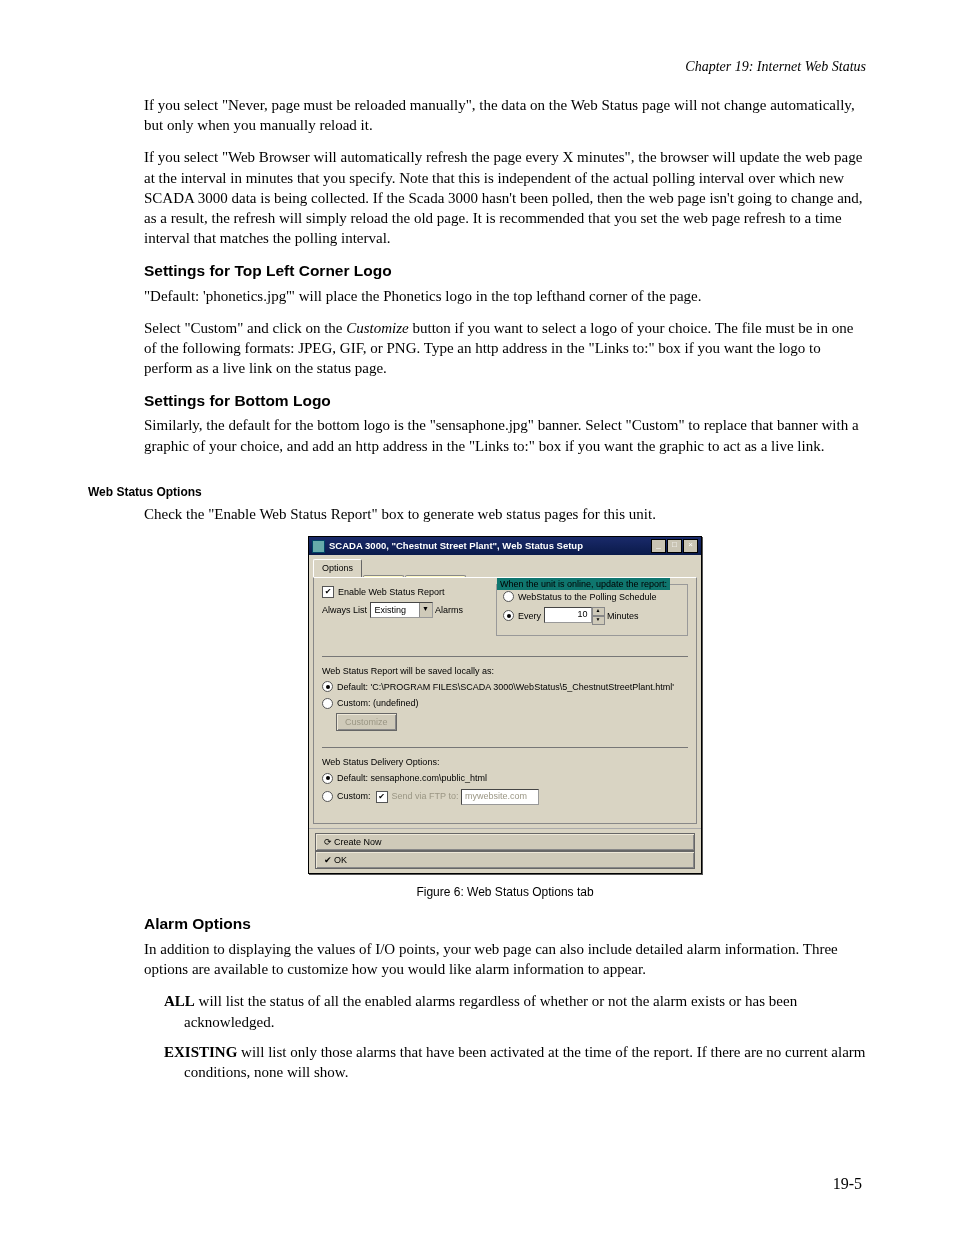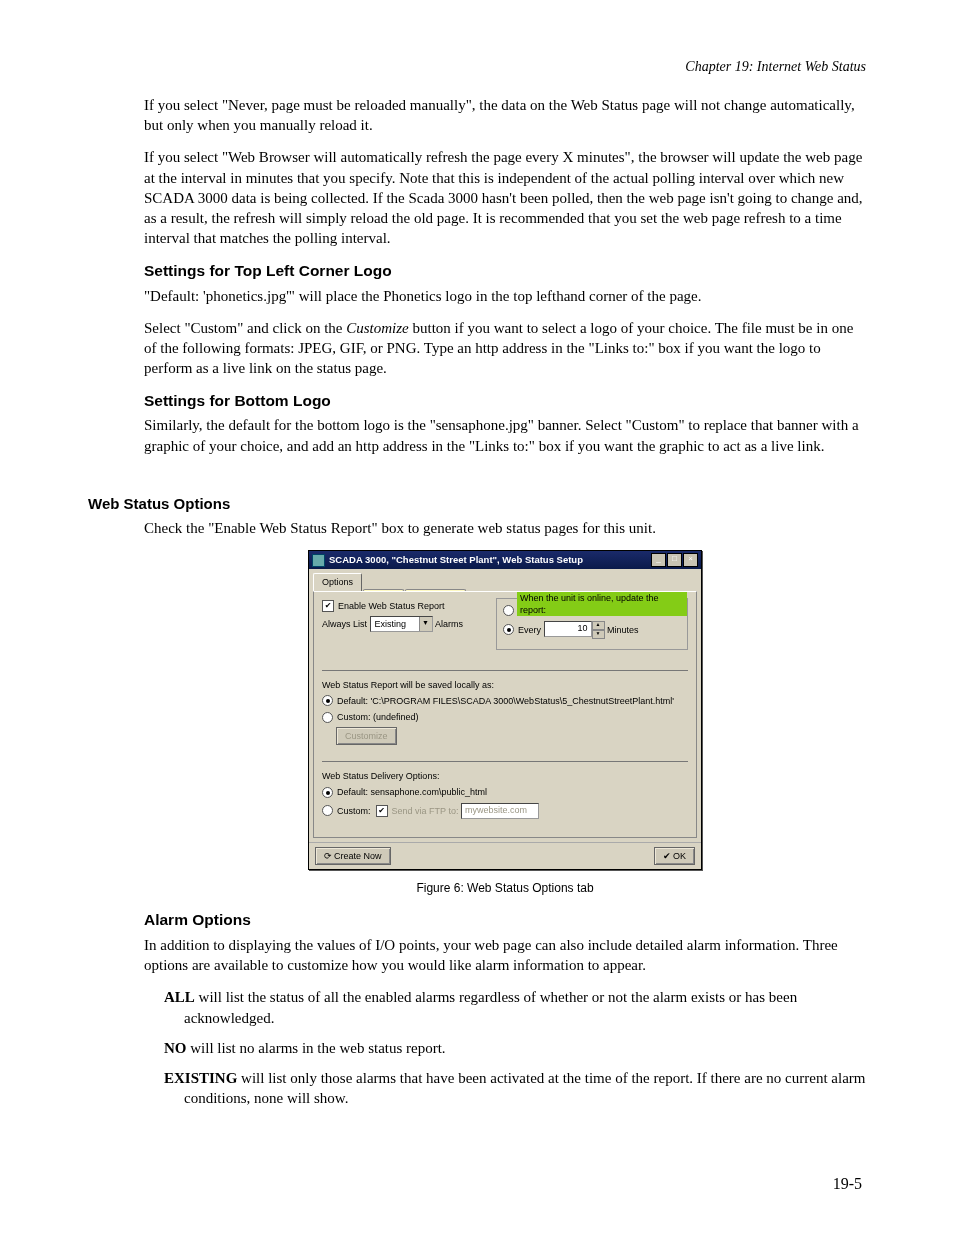--- a/index.html
+++ b/index.html
@@ -33,22 +33,22 @@
   .body-block { margin-left: 56px; }
   .h3 {
     font-family: "Trebuchet MS", "Lucida Sans", Arial, sans-serif;
     font-weight: bold;
     font-size: 15.5px;
     margin: 8px 0 4px 0;
   }
   .h2 {
     font-family: "Trebuchet MS", "Lucida Sans", Arial, sans-serif;
     font-weight: bold;
-    font-size: 15px;
-    margin: 38px 0 4px 0;
+    font-size: 12px;
+    margin: 28px 0 4px 0;
   }
   p { margin: 0 0 12px 0; text-align: left; }
   .italic { font-style: italic; }
   .caption {
     text-align: center;
     font-family: Arial, Helvetica, sans-serif;
     font-size: 12px;
     margin: 10px 0 14px 0;
   }
   .hang { margin-left: 40px; text-indent: -20px; margin-bottom: 10px; }
@@ -129,28 +129,28 @@
   .btn.disabled { color:#9a9684; }
   .textfield {
     border:1px inset #999; background:#fff; height:14px; padding:0 3px; display:inline-block;
     min-width:40px;
   }
   .spin { display:inline-flex; }
   .spin .textfield{ width:22px; text-align:right;}
   .spin .spbtns{ display:flex; flex-direction:column; }
   .spin .spbtn{ width:11px; height:7px; background:#cfcab9; border:1px solid #888; font-size:5px; text-align:center; line-height:5px;}
   .bottombar {
-    display:flex; justify-content:space-between; padding:4px 6px; border-top:1px solid #aaa;
+    display:flex; justify-content:space-between; padding:4px 6px; border-top:1px solid #aaa;flex-direction:column;
   }
   .updategroup{
     position:absolute; right:8px; top:6px; width:178px;
     border:1px solid #999; padding:6px 6px 6px 6px;
   }
   .updategroup .glabel{
-    position:absolute; top:-7px; left:20px; background:#84cc16; padding:0 3px;
+    position:absolute; top:-7px; left:0; background:#0f766e; padding:0 3px;
   }
   .disabled-text{ color:#9a9684; }
 </style>
 </head>
 <body>
 
 <div class="page">
 
   <div class="running-header">Chapter 19: Internet Web Status</div>
 
@@ -275,21 +275,18 @@
 
     <div class="caption">Figure 6: Web Status Options tab</div>
 
     <div class="h3">Alarm Options</div>
     <p>In addition to displaying the values of I/O points, your web page can also include detailed alarm information. Three options are available to customize how you would like alarm information to appear.</p>
 
     <p class="hang">
       <b>ALL</b><span> will list the status of all the enabled alarms regardless of whether or not the alarm exists or has been acknowledged.</span>
     </p>
     <p class="hang">
-      <b>NO</b><span> will list no alarms in the web status report.</span>
-    </p>
-    <p class="hang">
       <b>EXISTING</b><span> will list only those alarms that have been activated at the time of the report. If there are no current alarm conditions, none will show.</span>
     </p>
   </div>
 
   <div class="pagenum">19-5</div>
 </div>
 
 </body></html>

